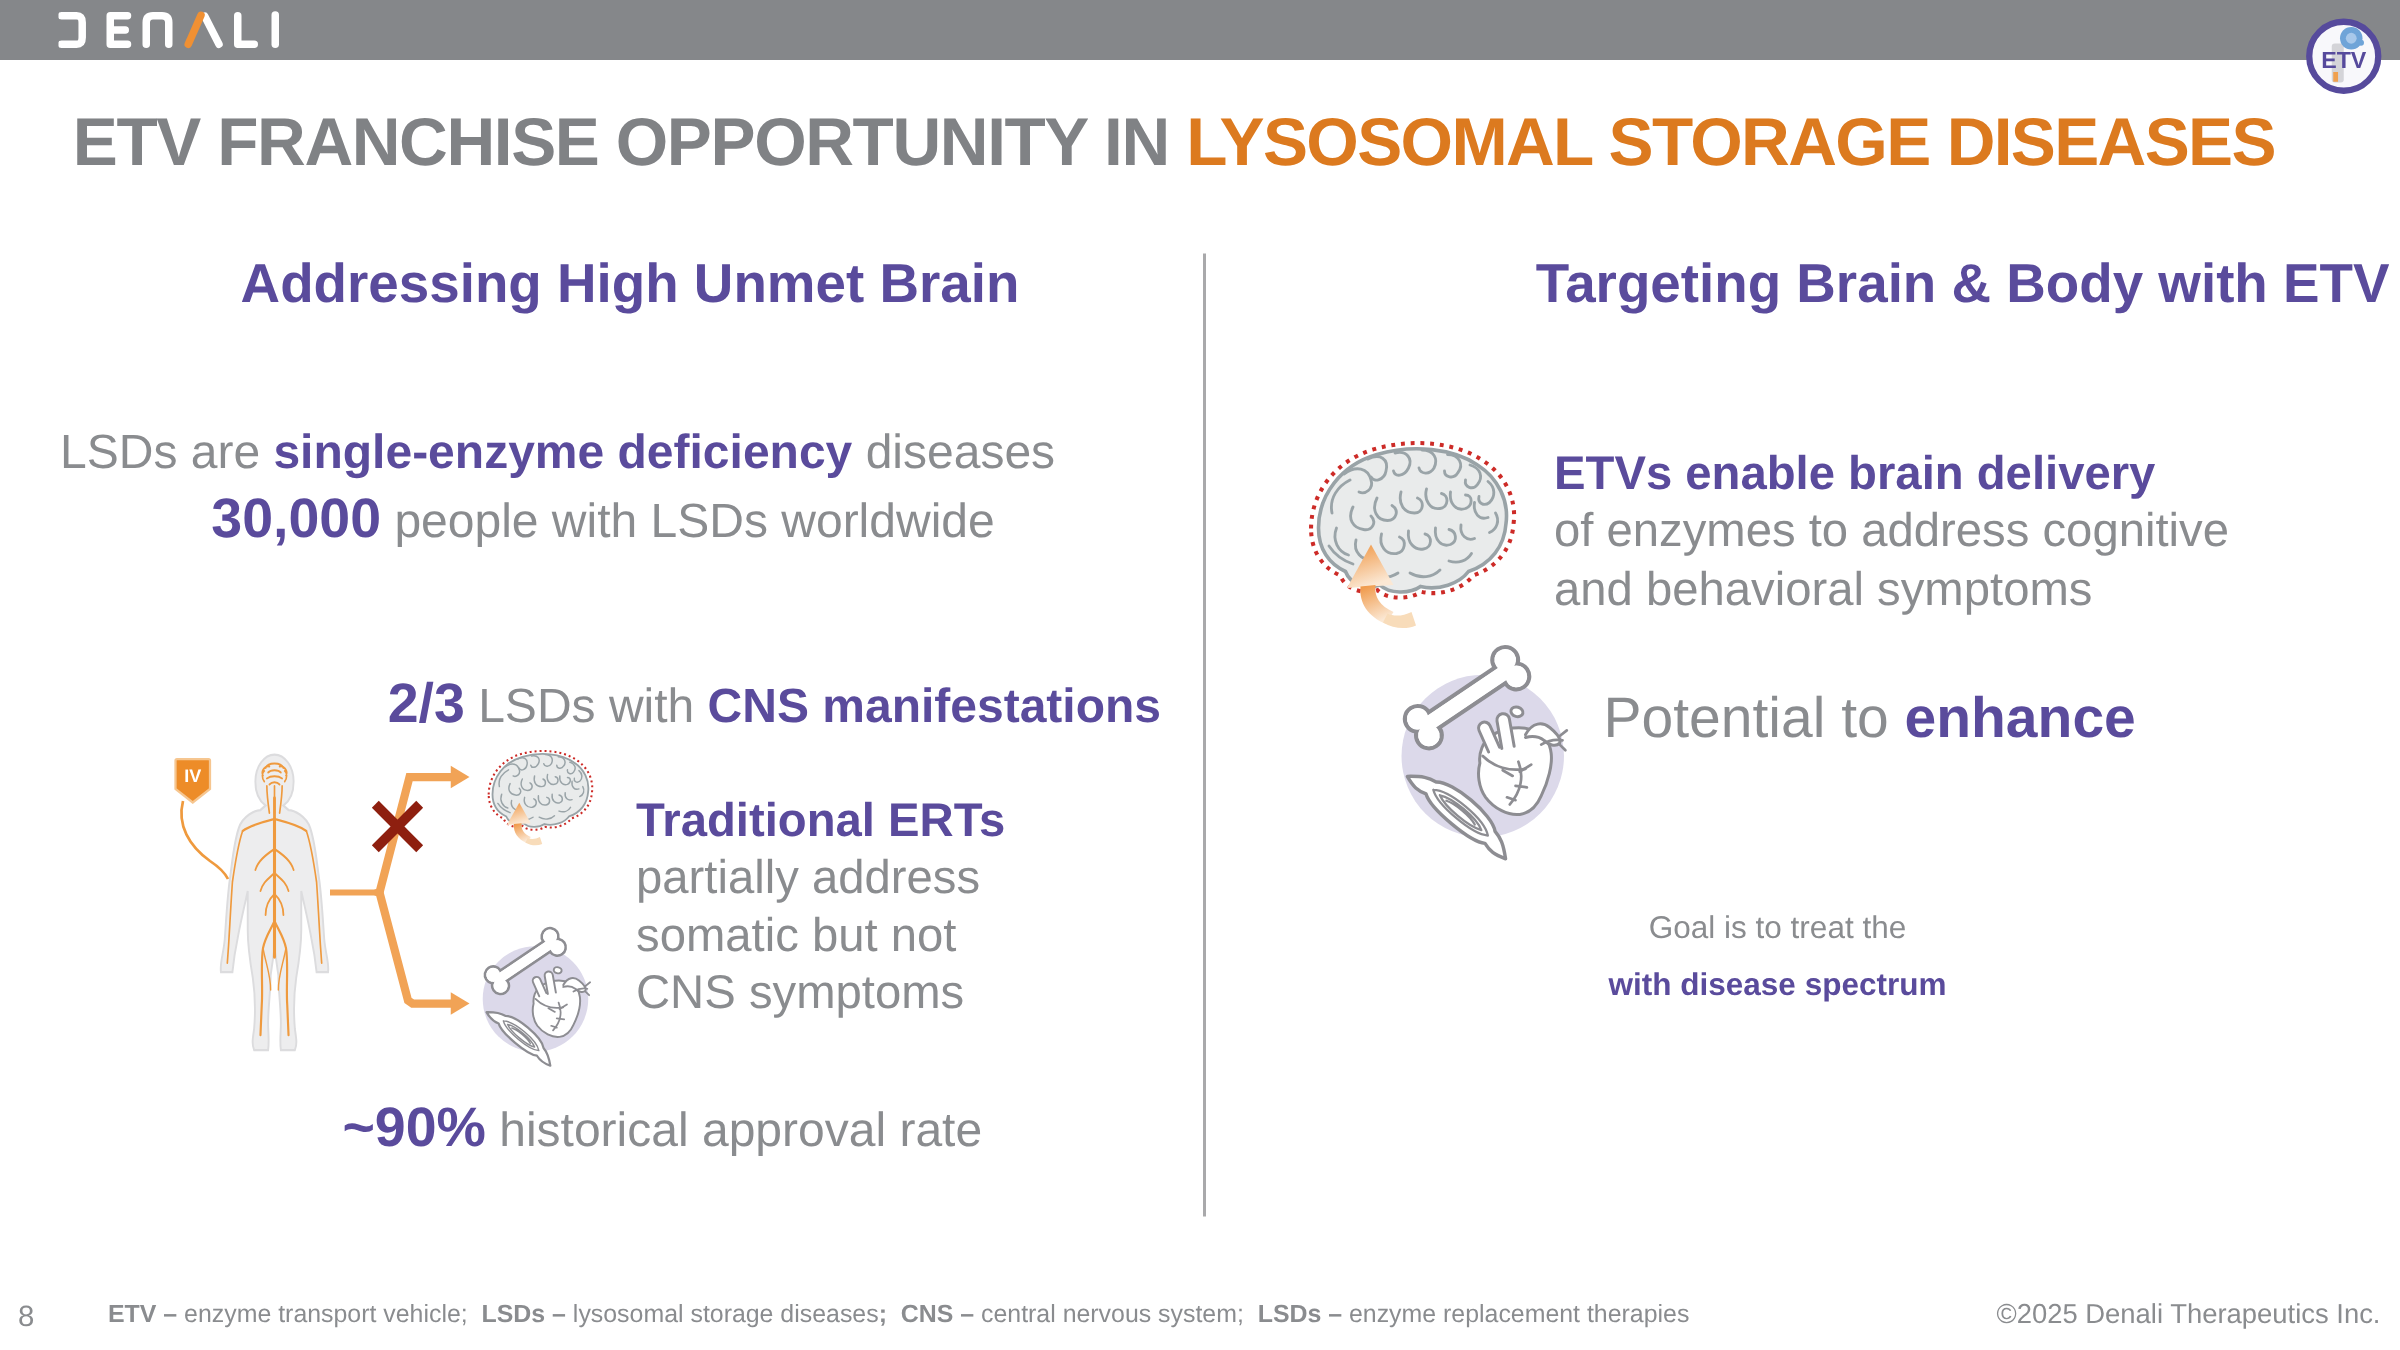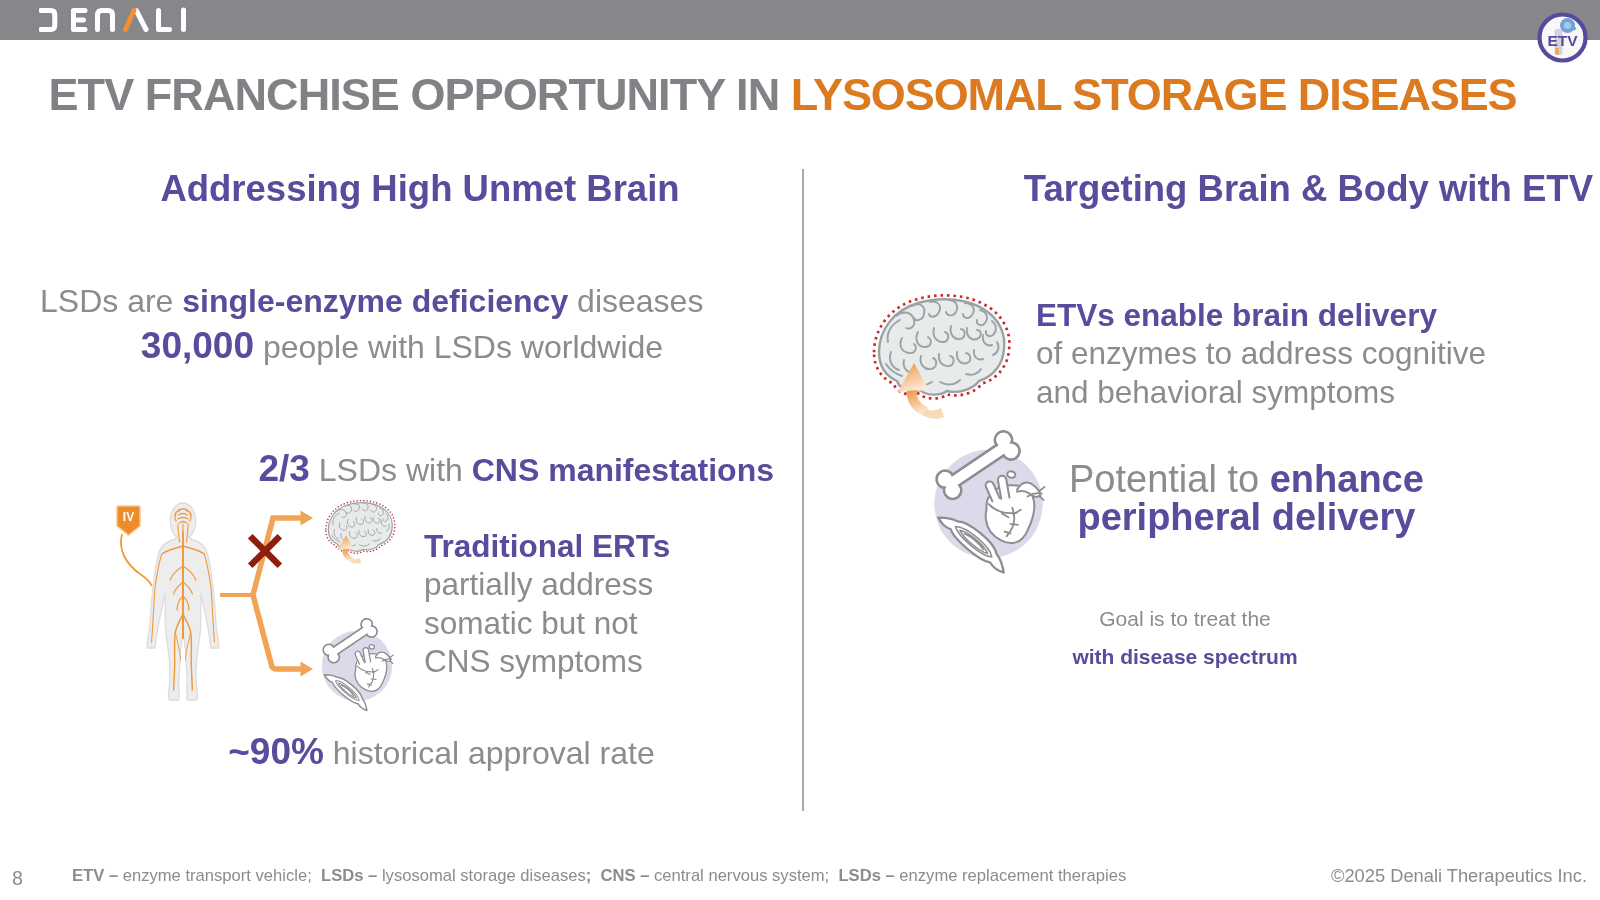--- a/index.html
+++ b/index.html
@@ -50,21 +50,21 @@
 <div class="abs gray" style="left:34px;top:418px;width:740px;text-align:right;font-size:32px;line-height:1;margin-top:32px;"><b class="purple" style="font-size:37px;">2/3</b> LSDs with <b class="purple">CNS manifestations</b></div>
 
 <div class="abs purple" style="left:424px;top:526.8px;font-size:31.5px;font-weight:bold;line-height:38.5px;white-space:nowrap;">Traditional ERTs<br><span class="gray" style="font-weight:normal;">partially address<br>somatic but not<br>CNS symptoms</span></div>
 
 <div class="abs gray" style="left:53px;top:732.7px;width:740px;text-align:center;font-size:32px;line-height:1;"><b class="purple" style="font-size:37px;margin-left:37px;">~90%</b> historical approval rate</div>
 
 <div class="abs purple" style="left:853px;top:170.8px;width:740px;text-align:right;font-size:36.5px;font-weight:bold;line-height:1;">Targeting Brain &amp; Body with ETV</div>
 
 <div class="abs purple" style="left:1036px;top:295.8px;font-size:31.5px;font-weight:bold;line-height:38.5px;white-space:nowrap;">ETVs enable brain delivery<br><span class="gray" style="font-weight:normal;text-align:center;">of enzymes to address cognitive<br>and behavioral symptoms</span></div>
 
-<div class="abs gray" style="left:1069px;top:459.8px;font-size:38px;line-height:38.5px;white-space:nowrap;text-align:center;">Potential to <b class="purple">enhance</b><br><b class="purple">peripheral delivery</b></div>
+<div class="abs gray" style="left:1069px;top:459.8px;font-size:38px;line-height:38.5px;white-space:nowrap;text-align:center;">Potential to <b class="purple">enhance</b><br></div>
 
 <div class="abs gray" style="left:835px;top:599.8px;width:700px;text-align:center;font-size:21px;line-height:38.5px;">Goal is to treat the<br><b class="purple">with disease spectrum</b></div>
 
 <svg width="0" height="0" style="position:absolute;">
   <defs>
     <linearGradient id="arrgrad" x1="0" y1="0" x2="0.35" y2="1">
       <stop offset="0" stop-color="#ef9440"></stop>
       <stop offset="1" stop-color="#fbe8d4"></stop>
     </linearGradient>
     <g id="brain">

